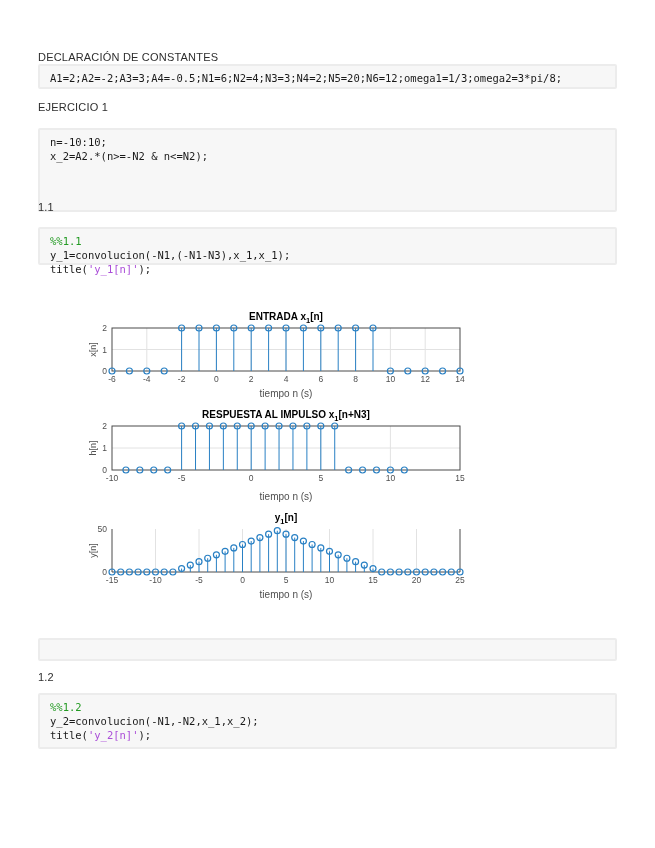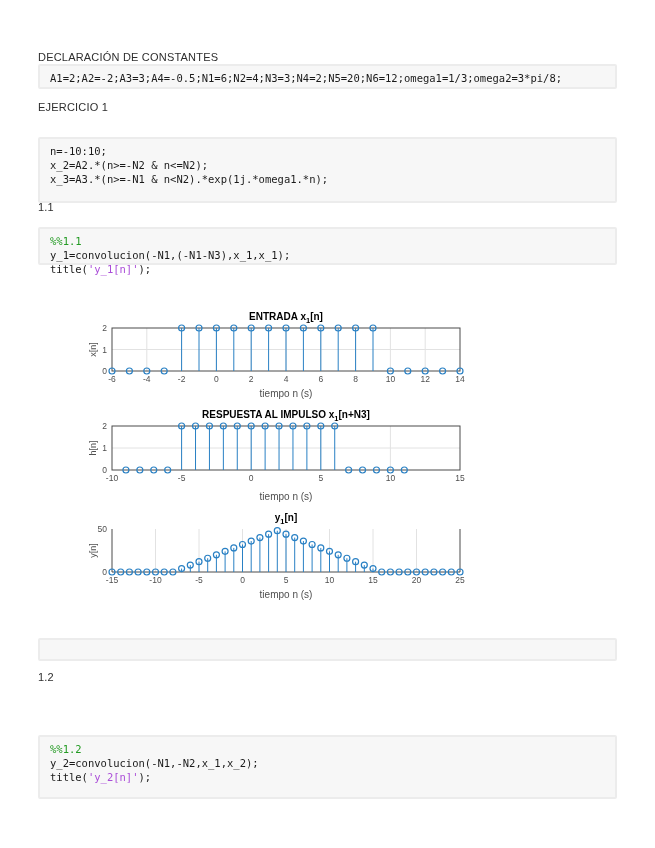--- a/index.html
+++ b/index.html
@@ -28,24 +28,23 @@
 </style>
 </head>
 <body>
 
 <div class="heading" style="top:51px">DECLARACIÓN DE CONSTANTES</div>
 <div class="code-block" id="cb-0" style="top:64px;height:25px">
     <div class="code-line"><span class="tok-code">A1=2;A2=-2;A3=3;A4=-0.5;N1=6;N2=4;N3=3;N4=2;N5=20;N6=12;omega1=1/3;omega2=3*pi/8;</span></div>
   </div>
 
 <div class="heading" style="top:101px">EJERCICIO 1</div>
-<div class="code-block" id="cb-1" style="top:137px;height:66px">
+<div class="code-block" id="cb-1" style="top:128px;height:84px">
     <div class="code-line"><span class="tok-code">n=-10:10;</span></div>
     <div class="code-line"><span class="tok-code">x_2=A2.*(n&gt;=-N2 &amp; n&lt;=N2);</span></div>
-    <div class="code-line"><span class="tok-code">x_3=A3.*(n&gt;=-N1 &amp; n&lt;N2).*exp(1j.*omega1.*n);</span></div>
   </div>
 
 <div class="heading" style="top:201px">1.1</div>
 <div class="code-block" id="cb-2" style="top:227px;height:38px">
     <div class="code-line"><span class="tok-comment">%%1.1</span></div>
     <div class="code-line"><span class="tok-code">y_1=convolucion(-N1,(-N1-N3),x_1,x_1);</span></div>
     <div class="code-line"><span class="tok-code">title(</span><span class="tok-string">'y_1[n]'</span><span class="tok-code">);</span></div>
   </div>
 
 <div class="figure-wrap">
@@ -279,17 +278,17 @@
         <text x="226" y="294" text-anchor="middle" fill="#4f4f4f" font-size="10">tiempo n (s)</text>
         <text x="36" y="246.5" text-anchor="middle" fill="#4f4f4f" font-size="9" transform="rotate(-90 36 246.5)">y[n]</text>
         <text x="226" y="217" text-anchor="middle" fill="#000000" font-size="10" font-weight="bold"><tspan>y</tspan><tspan font-size="7.5" dy="2.5">1</tspan><tspan dy="-2.5">[n]</tspan></text>
       </g>
     </svg>
 </div>
 
 <div class="code-block" id="cb-3" style="top:638px;height:23px;padding:0"></div>
 
 <div class="heading" style="top:671px">1.2</div>
-<div class="code-block" id="cb-4" style="top:735px;height:64px">
+<div class="code-block" id="cb-4" style="top:693px;height:56px">
     <div class="code-line"><span class="tok-comment">%%1.2</span></div>
     <div class="code-line"><span class="tok-code">y_2=convolucion(-N1,-N2,x_1,x_2);</span></div>
     <div class="code-line"><span class="tok-code">title(</span><span class="tok-string">'y_2[n]'</span><span class="tok-code">);</span></div>
   </div>
 
 </body></html>

